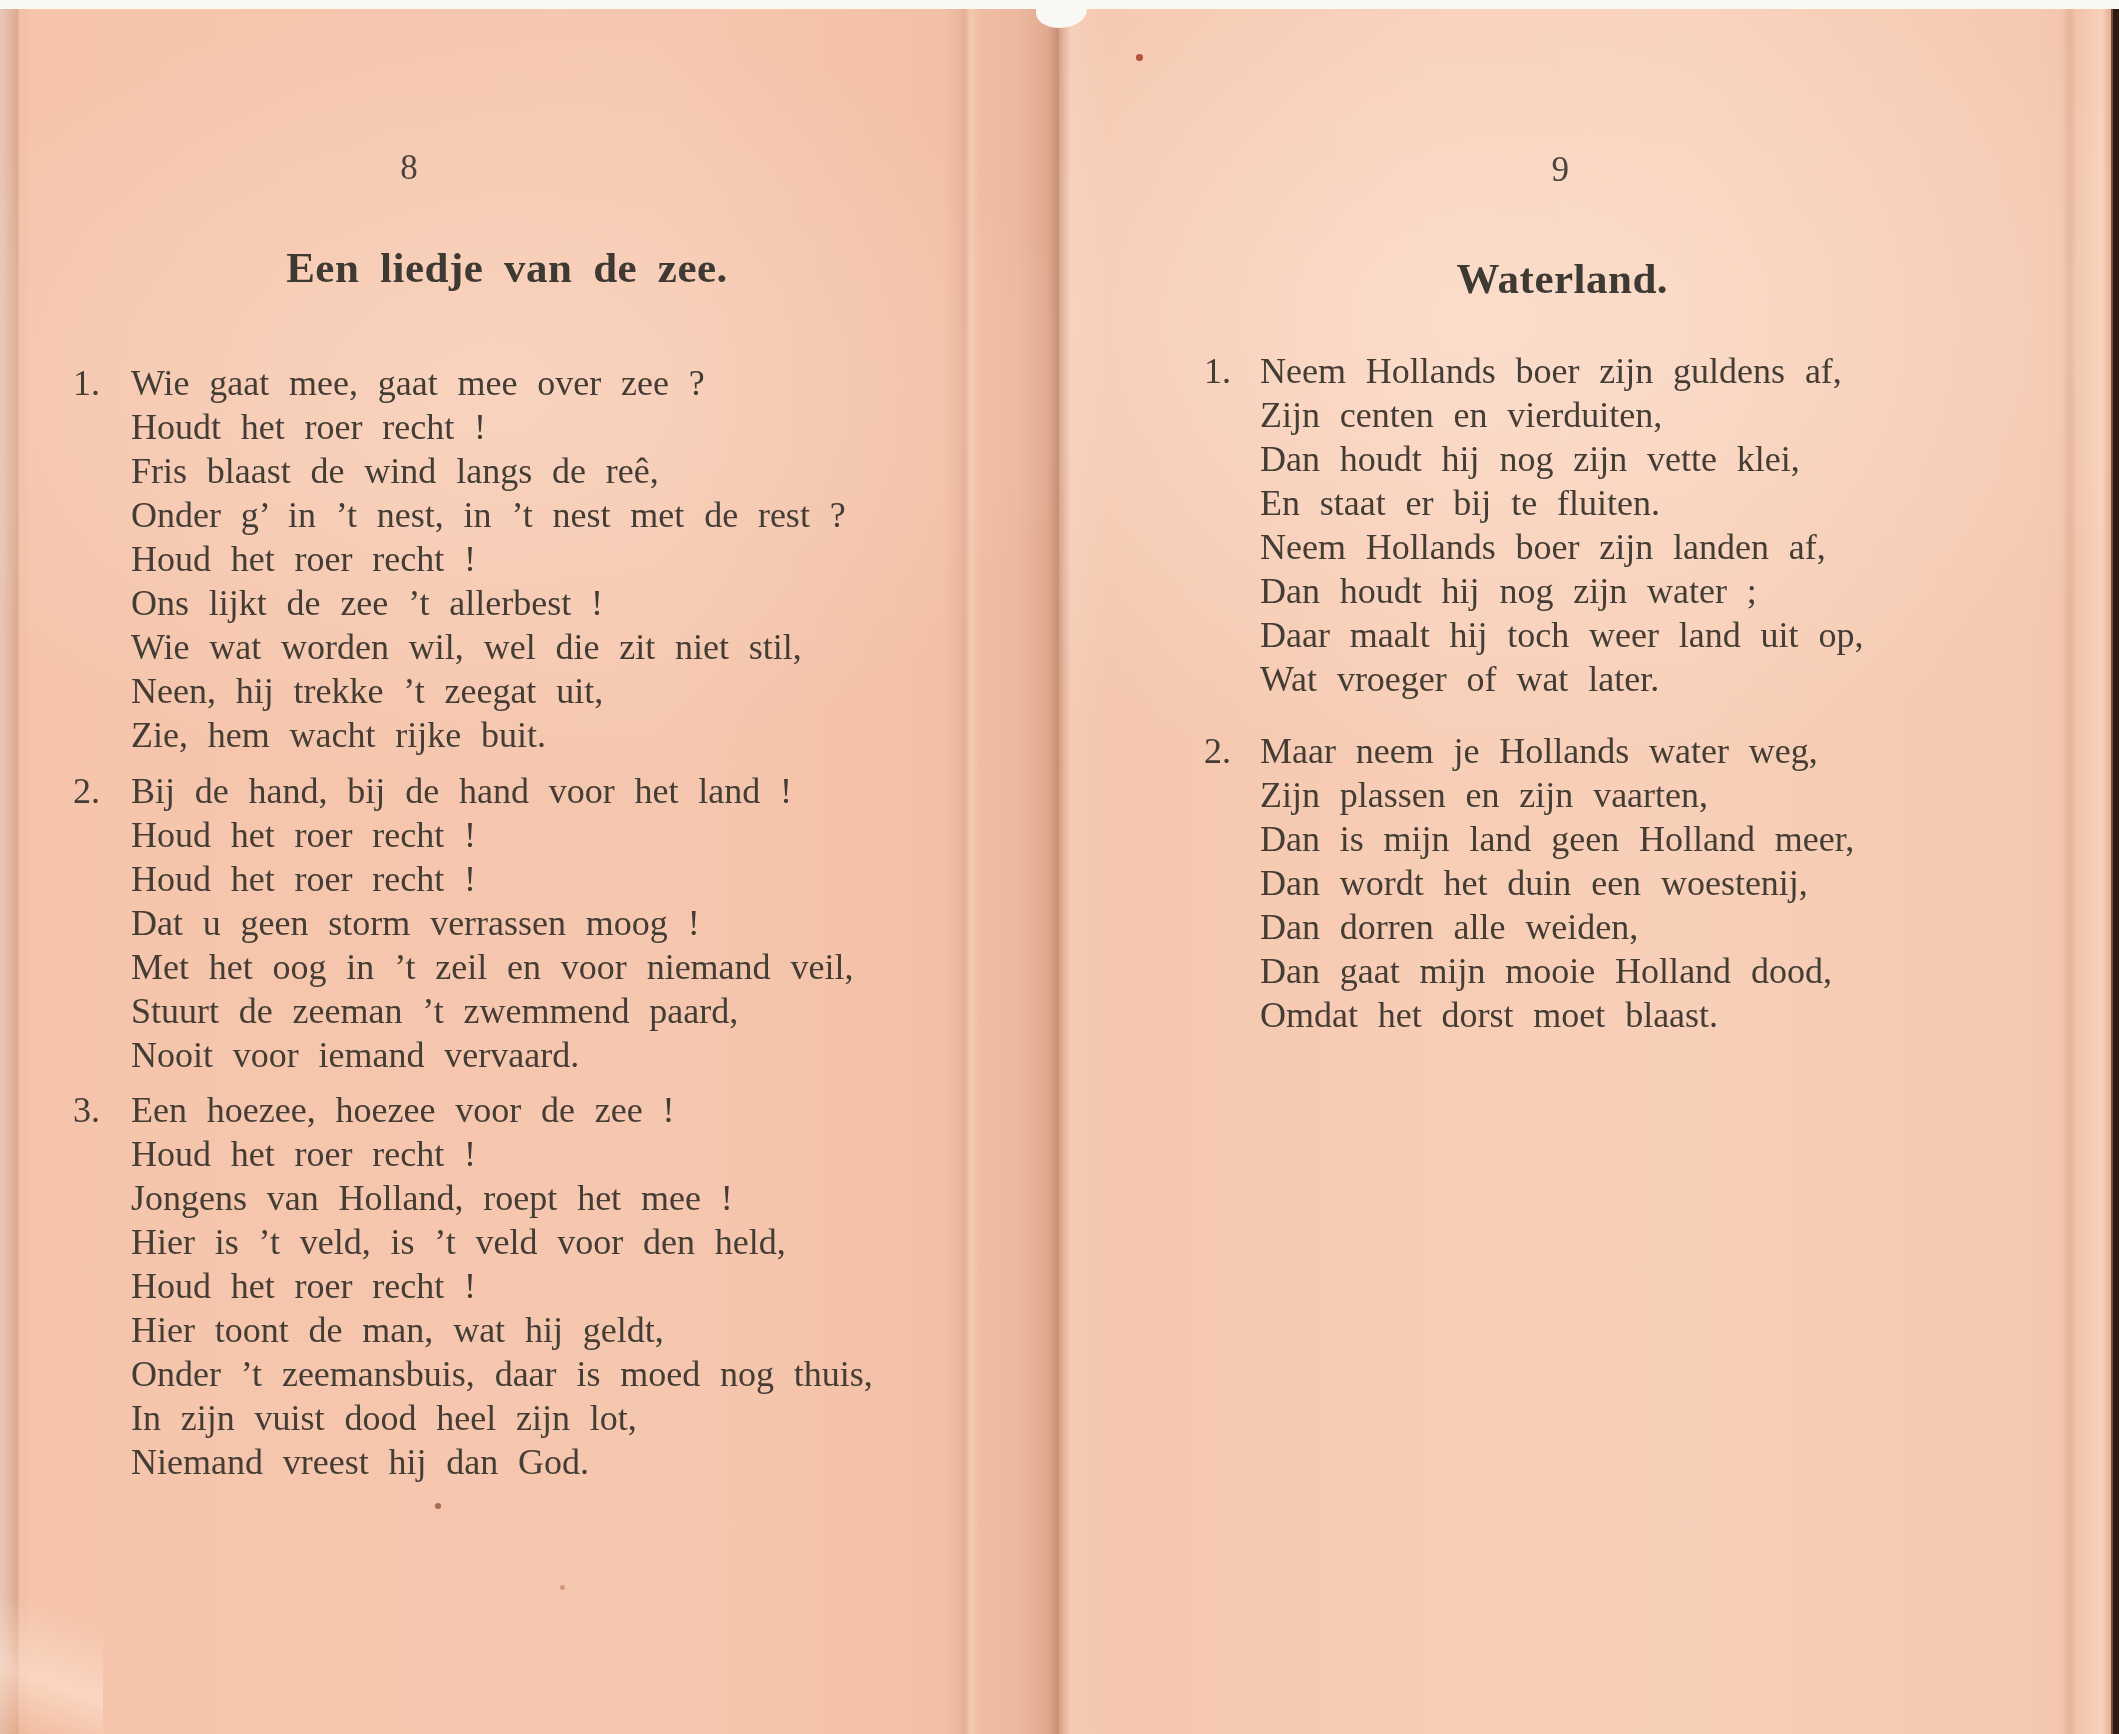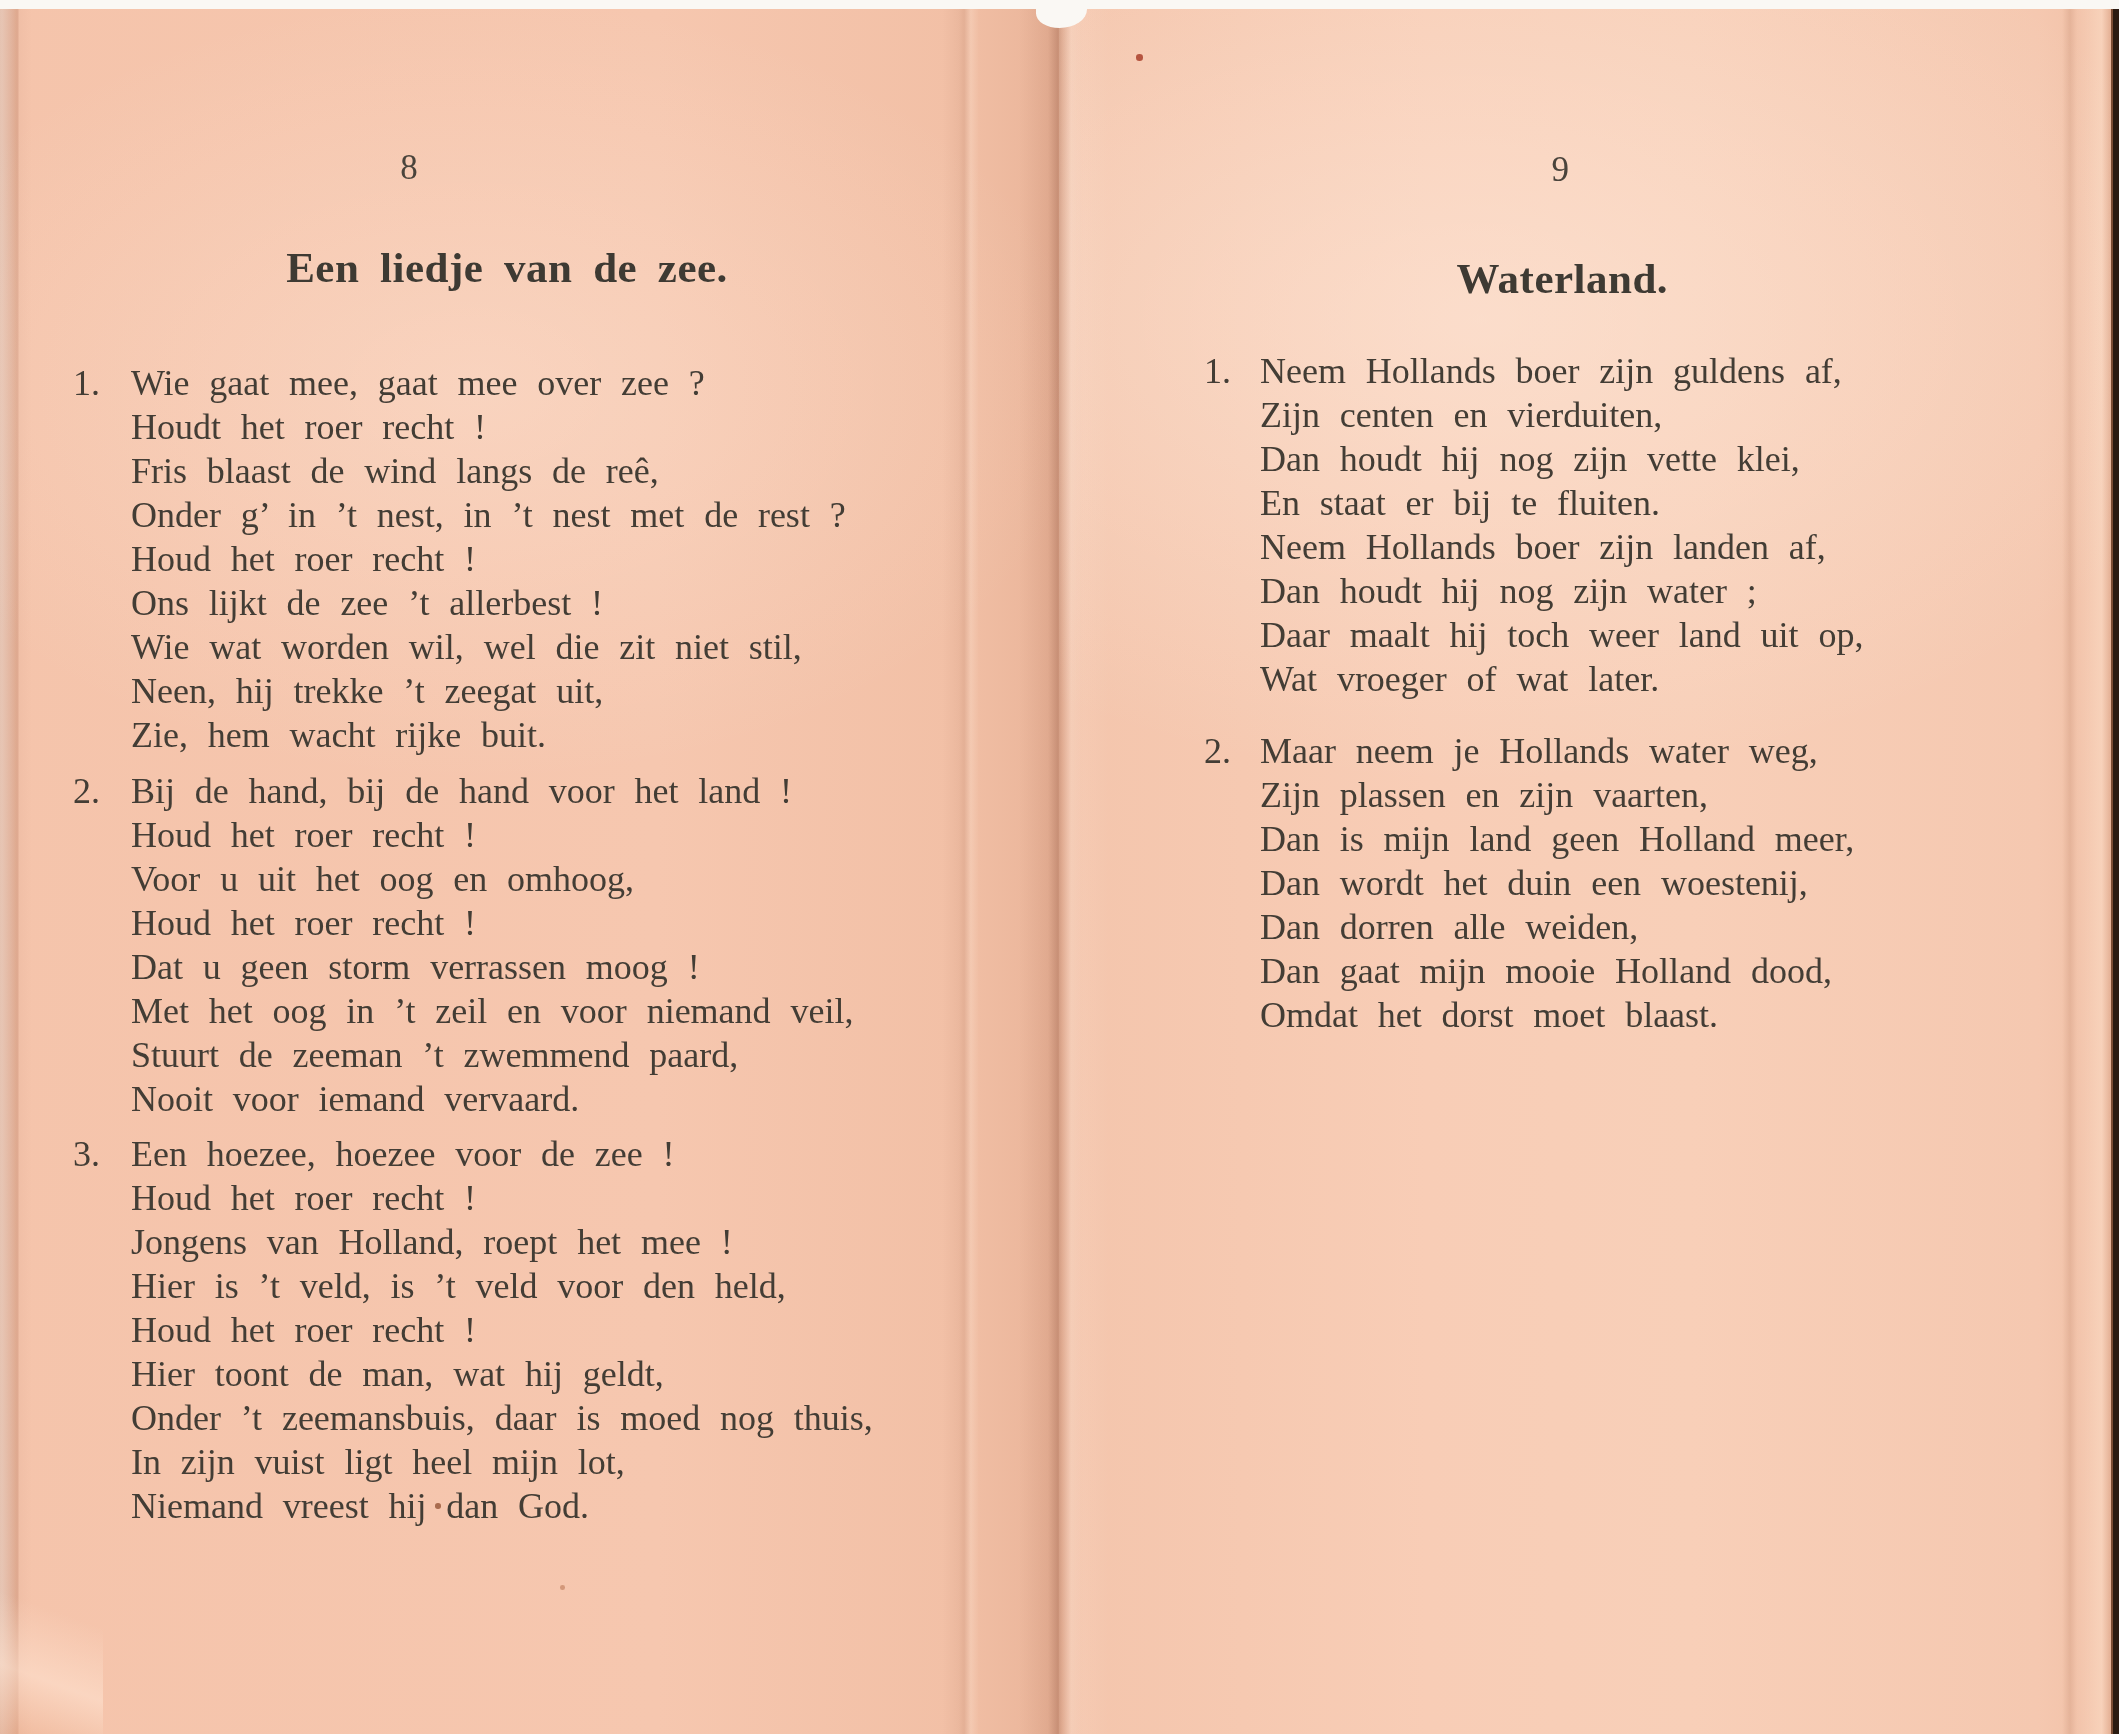--- a/index.html
+++ b/index.html
@@ -109,37 +109,36 @@
           <div class="vline">Houd het roer recht !</div>
           <div class="vline">Ons lijkt de zee ’t allerbest !</div>
           <div class="vline">Wie wat worden wil, wel die zit niet stil,</div>
           <div class="vline">Neen, hij trekke ’t zeegat uit,</div>
           <div class="vline">Zie, hem wacht rijke buit.</div>
         </div>
         <div class="verse">
           <span class="vnum">2.</span>
           <div class="vline">Bij de hand, bij de hand voor het land !</div>
           <div class="vline">Houd het roer recht !</div>
-          <div class="vline">Voor u uit het oog en omhoog,</div>
           <div class="vline">Houd het roer recht !</div>
           <div class="vline">Dat u geen storm verrassen moog !</div>
           <div class="vline">Met het oog in ’t zeil en voor niemand veil,</div>
           <div class="vline">Stuurt de zeeman ’t zwemmend paard,</div>
           <div class="vline">Nooit voor iemand vervaard.</div>
         </div>
         <div class="verse">
           <span class="vnum">3.</span>
           <div class="vline">Een hoezee, hoezee voor de zee !</div>
           <div class="vline">Houd het roer recht !</div>
           <div class="vline">Jongens van Holland, roept het mee !</div>
           <div class="vline">Hier is ’t veld, is ’t veld voor den held,</div>
           <div class="vline">Houd het roer recht !</div>
           <div class="vline">Hier toont de man, wat hij geldt,</div>
           <div class="vline">Onder ’t zeemansbuis, daar is moed nog thuis,</div>
-          <div class="vline">In zijn vuist ligt heel mijn lot,</div>
+          <div class="vline">In zijn vuist dood heel zijn lot,</div>
           <div class="vline">Niemand vreest hij dan God.</div>
         </div>
       </div>
     <div class="left-crease"></div>
     <div class="corner-stack"></div>
   </div>
 
   <div class="page page-right">
     <div class="page-number">9</div>
     <h1 class="title">Waterland.</h1>

